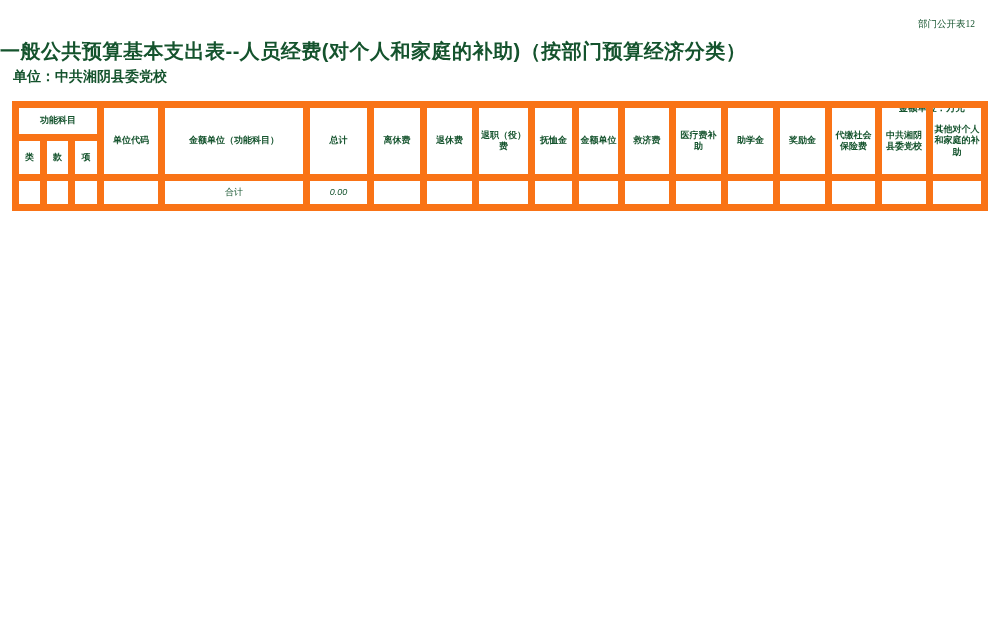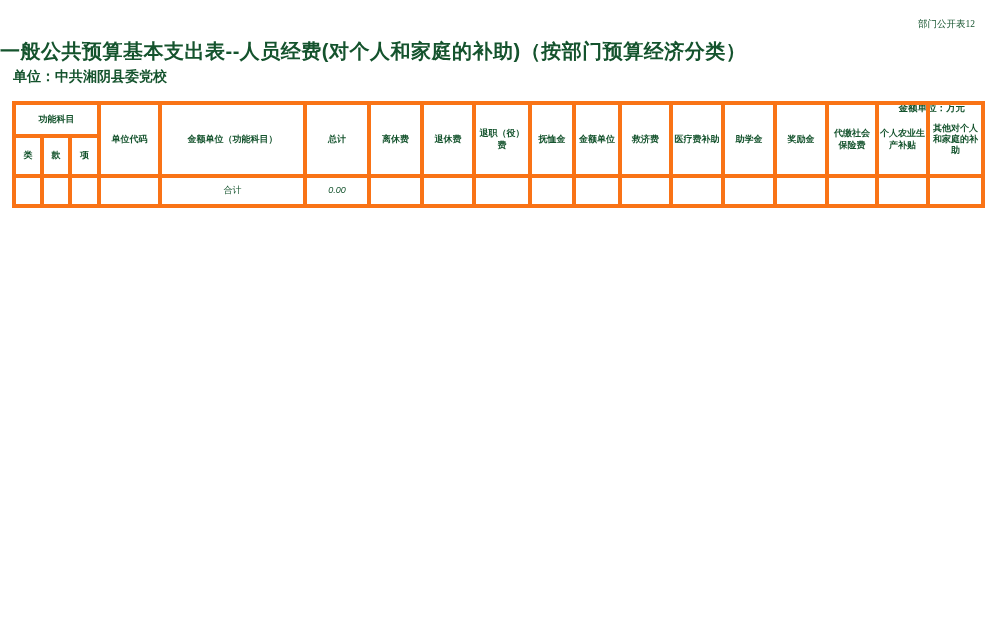--- a/index.html
+++ b/index.html
@@ -49,21 +49,21 @@
   table.budget {
     position: absolute;
     top: 101px;
     left: 12px;
     width: 969px;
     border-collapse: collapse;
     table-layout: fixed;
     border: 2px solid #000;
   }
   table.budget th, table.budget td {
-    border: 4px solid #f97316;
+    border: 7px solid #f97316;
     font-size: 9px;
     line-height: 1.25;
     text-align: center;
     vertical-align: middle;
     word-break: break-all;
     padding: 0 1px;
     overflow: hidden;
   }
   table.budget th { font-weight: bold; }
   tr.hdr-row-1 { height: 33px; }
@@ -131,21 +131,21 @@
       <th rowspan="2">离休费</th>
       <th rowspan="2">退休费</th>
       <th rowspan="2">退职（役）费</th>
       <th rowspan="2">抚恤金</th>
       <th rowspan="2">金额单位</th>
       <th rowspan="2">救济费</th>
       <th rowspan="2">医疗费补助</th>
       <th rowspan="2">助学金</th>
       <th rowspan="2">奖励金</th>
       <th rowspan="2">代缴社会保险费</th>
-      <th rowspan="2">个人农业生产补贴</th>
+      <th rowspan="2">中共湘阴县委党校</th>
       <th rowspan="2">其他对个人和家庭的补助</th>
     </tr>
     <tr class="hdr-row-2">
       <th>类</th>
       <th>款</th>
       <th>项</th>
     </tr>
     <tr class="data-row">
       <td></td>
       <td></td>

